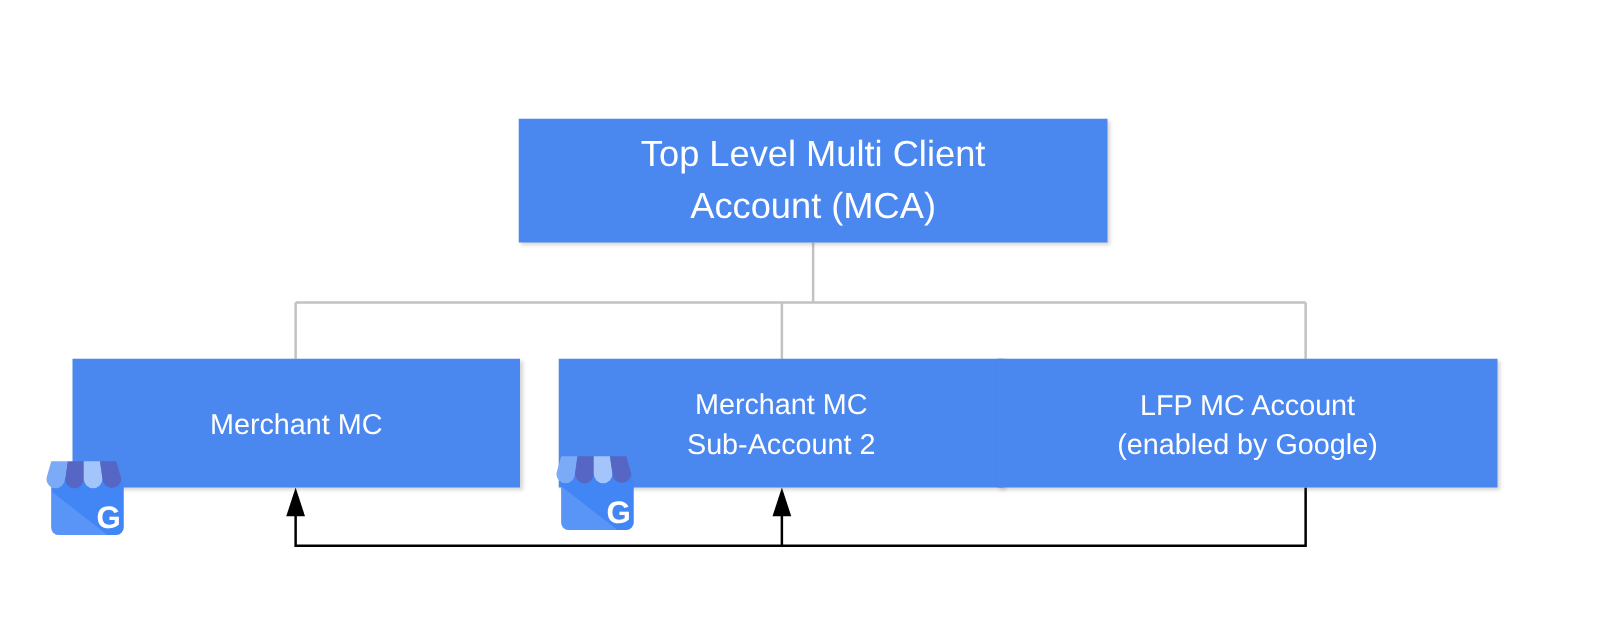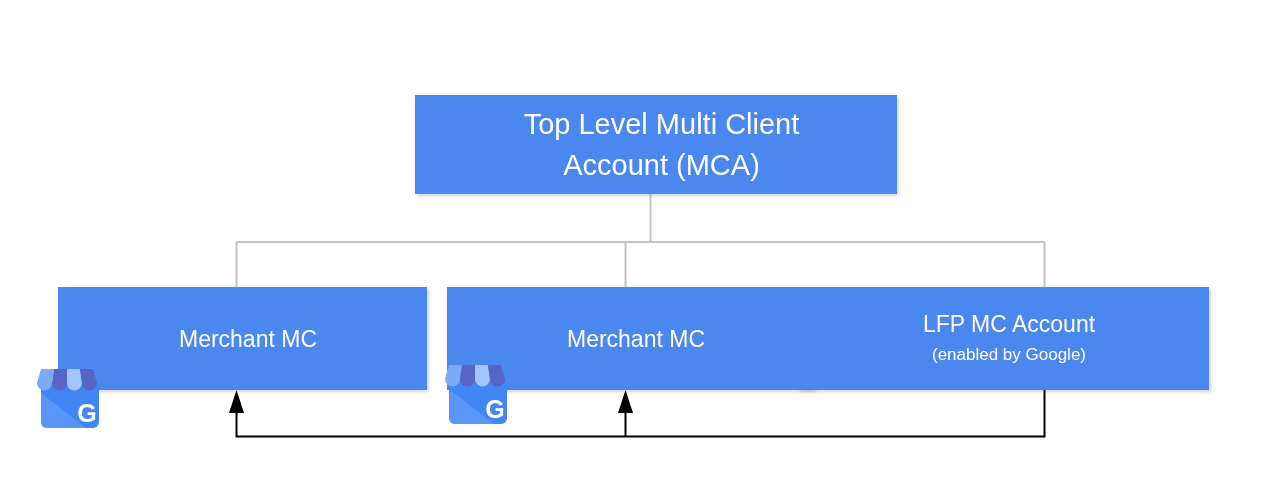--- a/index.html
+++ b/index.html
@@ -26,41 +26,40 @@
   .node {
     position: absolute;
     background: #4a87ee;
     color: #ffffff;
     display: flex;
     flex-direction: column;
     align-items: center;
     justify-content: center;
     text-align: center;
     box-shadow: 2px 2px 3px rgba(90, 90, 90, 0.25);
-    padding-left: 11px;
   }
   .node-top {
     left: 415px;
     top: 95px;
     width: 471px;
     height: 99px;
     font-size: 29px;
     line-height: 41px;
   }
   .node-child {
     top: 287px;
     height: 103px;
     font-size: 23px;
     line-height: 32px;
   }
   .node-sub1 { left: 58px;  width: 358px; }
   .node-sub2 { left: 447px; width: 356px; }
   .node-lfp  { left: 798px; width: 400px; }
   .node-lfp .line-small {
-    font-size: 17px;
+    font-size: 23px;
     line-height: 30px;
   }
   .gmb-icon {
     position: absolute;
     width: 66px;
     height: 64px;
     z-index: 3;
   }
   .gmb-icon-1 { left: 37px;  top: 366px; }
   .gmb-icon-2 { left: 445px; top: 362px; }
@@ -89,20 +88,21 @@
     <div>Top Level Multi Client</div>
     <div>Account (MCA)</div>
   </div>
 
   <div class="node node-child node-sub1">
     <div>Merchant MC</div>
   </div>
 
   <div class="node node-child node-sub2">
     <div>Merchant MC</div>
+    <div>Sub-Account 2</div>
   </div>
 
   <div class="node node-child node-lfp">
     <div>LFP MC Account</div>
     <div class="line-small">(enabled by Google)</div>
   </div>
 
   <svg class="gmb-icon gmb-icon-1" viewBox="0 0 66 64" aria-hidden="true">
     <rect x="4" y="17" width="58" height="45" rx="6" fill="#4285f4"></rect>
     <path d="M4 27 L49 62 L10 62 Q4 62 4 56 Z" fill="#6da2f8" opacity="0.55"></path>

